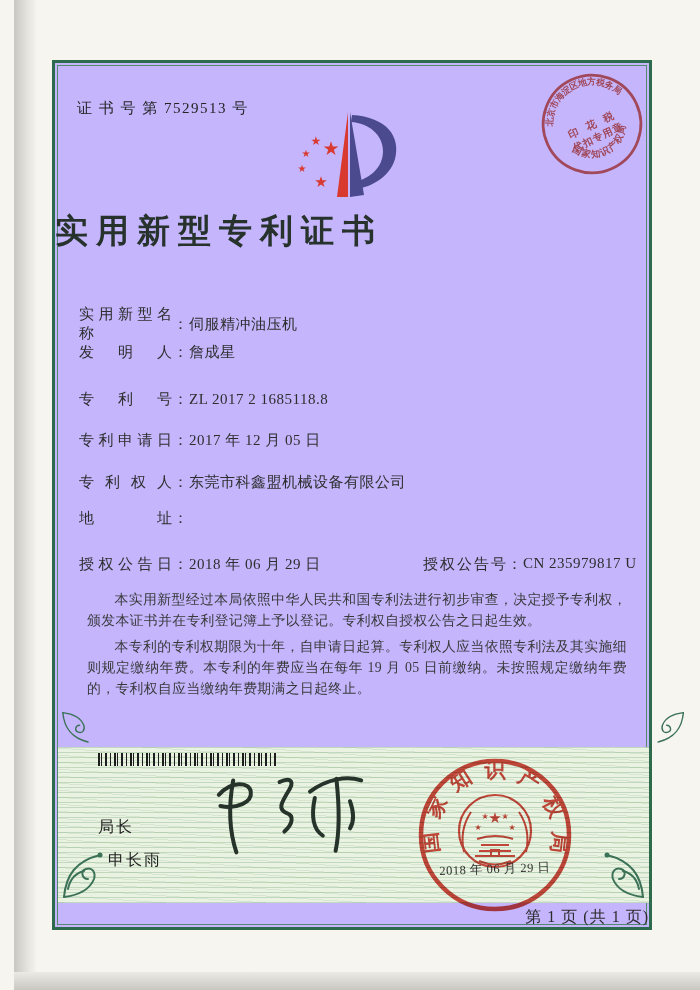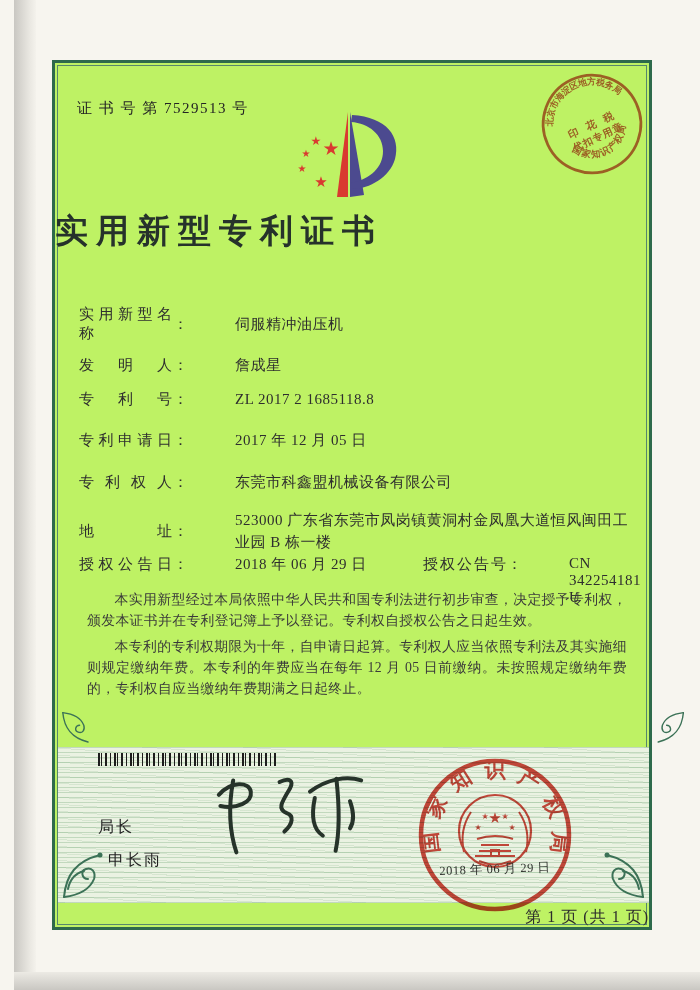--- a/index.html
+++ b/index.html
@@ -13,21 +13,21 @@
   .paper-edge-left{
     position:absolute;left:14px;top:0;width:22px;height:990px;
     background:linear-gradient(90deg,#c9c7c2,#e9e7e1 70%,#f4f2ec);
   }
   .paper-edge-bottom{
     position:absolute;left:14px;top:972px;width:686px;height:18px;
     background:linear-gradient(#eceae4,#c9c7c2);
   }
   .cert{
     position:absolute;left:52px;top:60px;width:600px;height:870px;
-    background:#bef264;
+    background:#c4b5fd;
     border:3px solid #2e6a4c;
     box-sizing:border-box;
   }
   .inner-line{
     position:absolute;left:2px;top:2px;right:2px;bottom:2px;
     border:1px solid #57876c;pointer-events:none;
   }
   .cert-number{
     position:absolute;left:22px;top:36px;
     font-size:15px;letter-spacing:1.5px;color:#242424;
@@ -39,21 +39,21 @@
   }
   .field-row{
     position:absolute;left:24px;width:560px;
     font-size:15px;color:#2e2e2e;display:flex;align-items:center;
   }
   .field-label{
     display:inline-block;width:94px;text-align:justify;text-align-last:justify;
     flex:0 0 94px;letter-spacing:1px;
   }
   .field-colon{flex:0 0 16px;}
-  .field-value{letter-spacing:0.5px;margin-left:46px;}
+  .field-value{letter-spacing:0.5px;}
   .row-addr .field-value{width:420px;line-height:22px;}
   .grant-no-group{position:absolute;left:344px;top:0;display:flex;}
   .paras{position:absolute;left:32px;top:526px;width:540px;}
   .paras p{
     margin:0 0 5px 0;text-indent:2em;
     font-size:13.8px;line-height:21px;color:#3a3a3a;
     text-align:justify;letter-spacing:0.4px;
   }
   .panel{
     position:absolute;left:3px;top:684px;width:591px;height:156px;
@@ -117,21 +117,21 @@
       </g>
     </svg>
 
     <div class="title">实用新型专利证书</div>
 
     <div class="field-row" style="top:242px">
       <span class="field-label">实用新型名称</span>
       <span class="field-colon">：</span>
       <span class="field-value">伺服精冲油压机</span>
     </div>
-    <div class="field-row" style="top:293px">
+    <div class="field-row" style="top:280px">
       <span class="field-label">发明人</span>
       <span class="field-colon">：</span>
       <span class="field-value">詹成星</span>
     </div>
     <div class="field-row" style="top:327px">
       <span class="field-label">专利号</span>
       <span class="field-colon">：</span>
       <span class="field-value">ZL 2017 2 1685118.8</span>
     </div>
     <div class="field-row" style="top:368px">
@@ -140,36 +140,35 @@
       <span class="field-value">2017 年 12 月 05 日</span>
     </div>
     <div class="field-row" style="top:410px">
       <span class="field-label">专利权人</span>
       <span class="field-colon">：</span>
       <span class="field-value">东莞市科鑫盟机械设备有限公司</span>
     </div>
     <div class="field-row row-addr" style="top:446px">
       <span class="field-label">地址</span>
       <span class="field-colon">：</span>
-      <span class="field-value">523000 广东省东莞市凤岗镇黄洞村金凤凰大道恒风闽田工业园 B 栋一楼</span>
     </div>
     <div class="field-row" style="top:492px">
       <span class="field-label">授权公告日</span>
       <span class="field-colon">：</span>
       <span class="field-value">2018 年 06 月 29 日</span>
       <span class="grant-no-group">
         <span class="field-label" style="flex:0 0 84px;width:84px">授权公告号</span>
         <span class="field-colon">：</span>
-        <span class="field-value">CN 342254181 U</span>
+        <span class="field-value">CN 235979817 U</span>
       </span>
     </div>
 
     <div class="paras">
       <p>本实用新型经过本局依照中华人民共和国专利法进行初步审查，决定授予专利权，颁发本证书并在专利登记簿上予以登记。专利权自授权公告之日起生效。</p>
-      <p>本专利的专利权期限为十年，自申请日起算。专利权人应当依照专利法及其实施细则规定缴纳年费。本专利的年费应当在每年 12 月 05 日前缴纳。未按照规定缴纳年费的，专利权自应当缴纳年费期满之日起终止。</p>
+      <p>本专利的专利权期限为十年，自申请日起算。专利权人应当依照专利法及其实施细则规定缴纳年费。本专利的年费应当在每年 19 月 05 日前缴纳。未按照规定缴纳年费的，专利权自应当缴纳年费期满之日起终止。</p>
     </div>
 
     <div class="panel">
       <svg class="flourish fl-bl" width="56" height="56" viewBox="0 0 56 56">
         <g stroke="#3c7257" fill="none" stroke-width="2" stroke-linecap="round">
           <path d="M4,52 C6,30 16,16 40,10"></path>
           <path d="M4,52 C20,50 30,44 34,34 C36,27 32,22 26,24 C20,26 22,34 28,34"></path>
           <path d="M8,44 C10,34 16,28 24,26"></path>
           <circle cx="40" cy="10" r="2.5" fill="#3c7257" stroke="none"></circle>
         </g>

